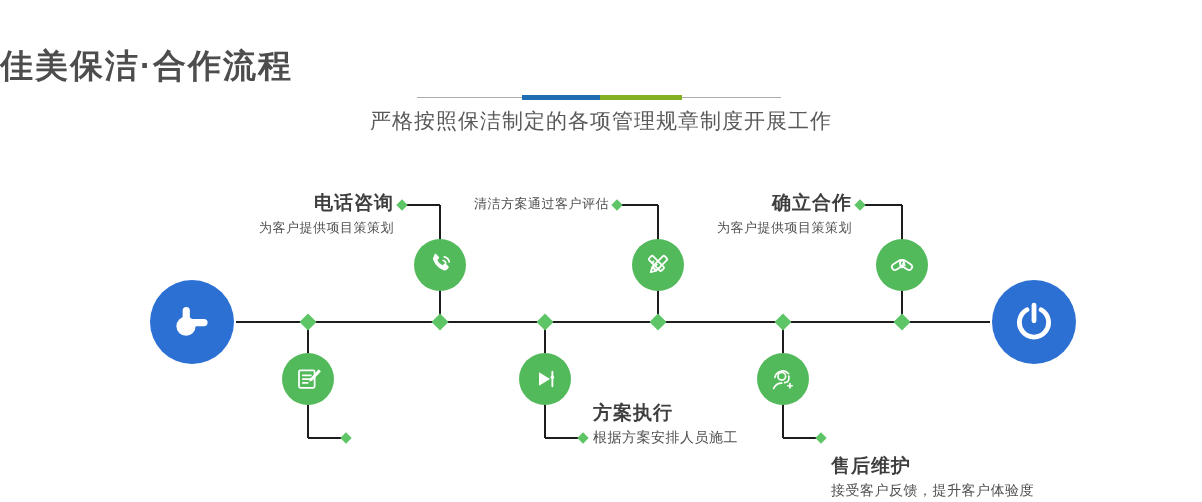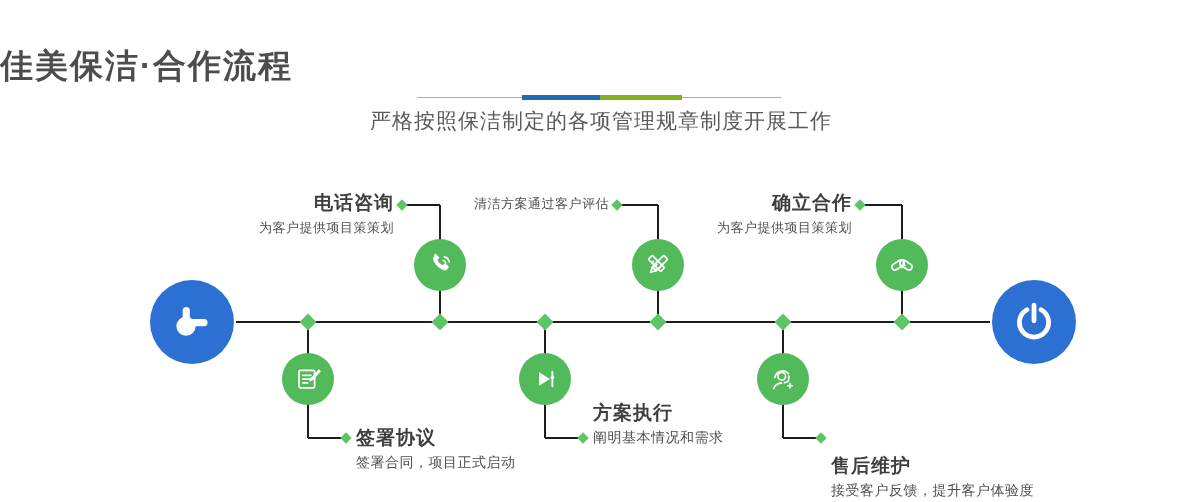--- a/index.html
+++ b/index.html
@@ -188,26 +188,22 @@
     <div class="d">为客户提供项目策策划</div>
   </div>
   <div class="step-label top" style="right:593px;top:191px;">
     <div class="d">清洁方案通过客户评估</div>
   </div>
   <div class="step-label top" style="right:350px;top:191px;">
     <div class="t">确立合作</div>
     <div class="d">为客户提供项目策策划</div>
   </div>
 
-  <div class="step-label bottom" style="left:356px;top:426px;">
-    <div class="t">签署协议</div>
-    <div class="d">签署合同，项目正式启动</div>
-  </div>
   <div class="step-label bottom" style="left:593px;top:401px;">
     <div class="t">方案执行</div>
-    <div class="d">阐明基本情况和需求</div>
+    <div class="d">根据方案安排人员施工</div>
   </div>
   <div class="step-label bottom" style="left:831px;top:426px;margin-top:28px;">
     <div class="t">售后维护</div>
     <div class="d">接受客户反馈，提升客户体验度</div>
   </div>
 
 </div>
 
 </body></html>

